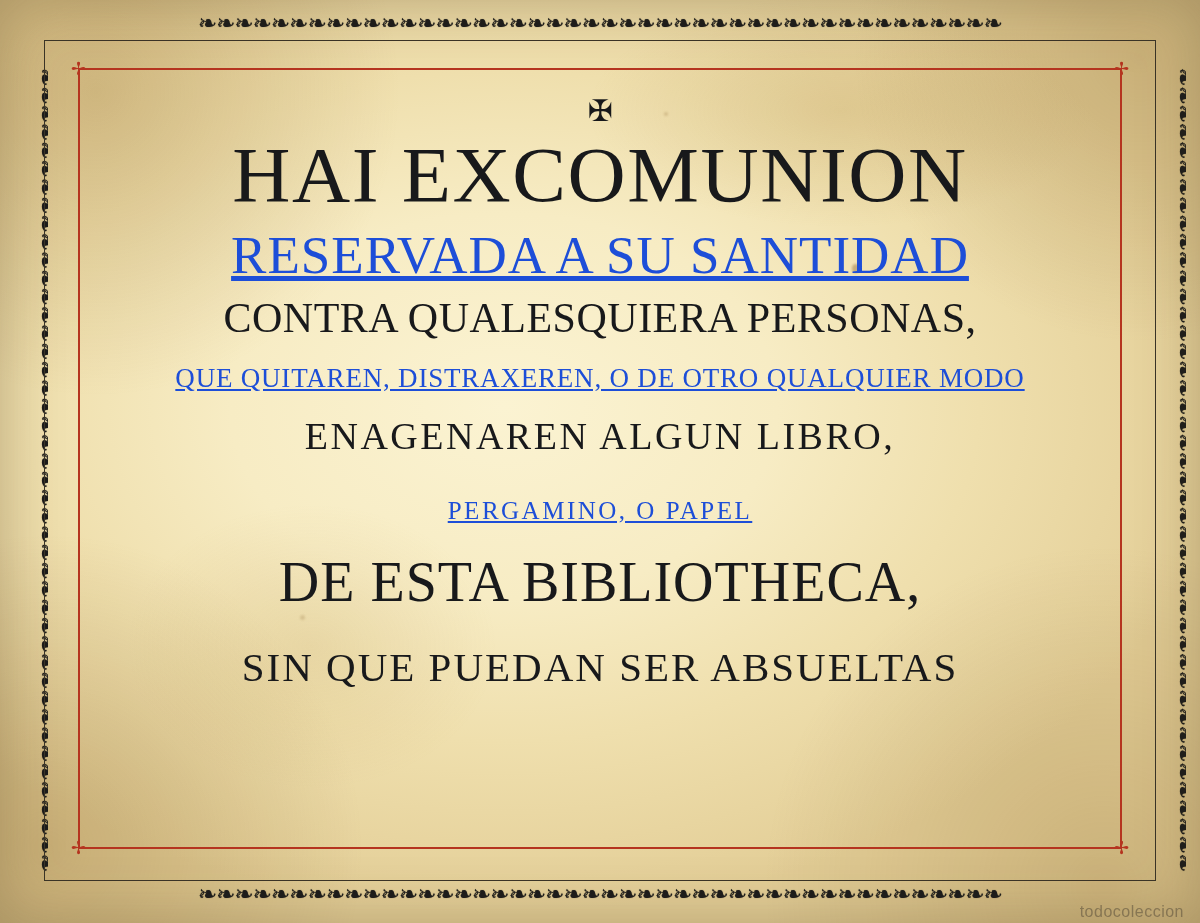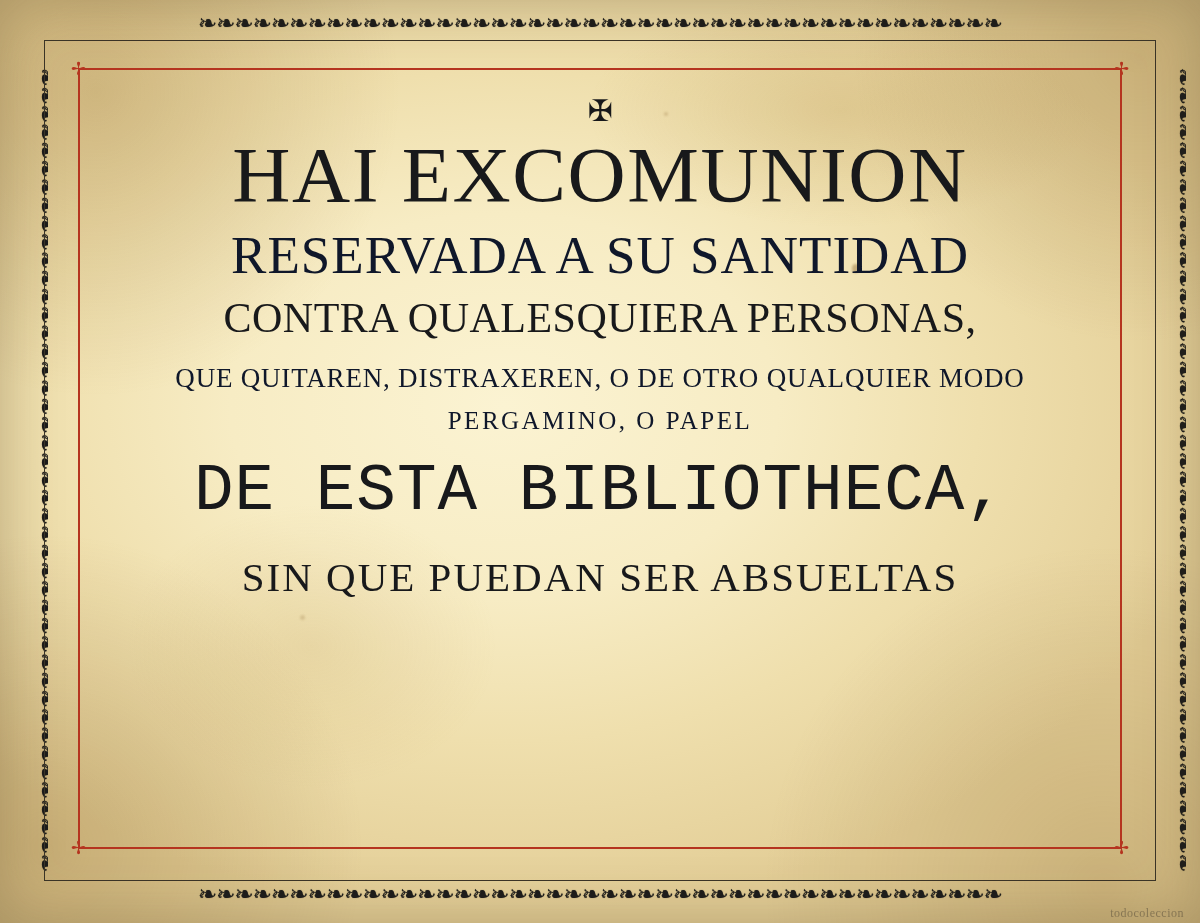--- a/index.html
+++ b/index.html
@@ -133,21 +133,21 @@
     margin-top: 18px;
     margin-bottom: 4px;
     font-family: "DejaVu Sans", sans-serif;
   }
   .ln {
     width: 100%;
     white-space: nowrap;
     font-family: "Liberation Serif", serif;
   }
   .black { color: #18191b; }
-  .red   { color: #0f172a; }
+  .red   { color: #1d4ed8; text-decoration: underline; }
 
   .l1 {
     font-size: 79px;
     line-height: 86px;
     letter-spacing: 1.5px;
     margin-top: 2px;
     transform: scaleX(1.02);
   }
   .l2 {
     font-size: 53px;
@@ -170,28 +170,27 @@
   .l5 {
     font-size: 38px;
     line-height: 48px;
     letter-spacing: 2.5px;
     margin-top: 16px;
   }
   .l6 {
     font-size: 25px;
     line-height: 34px;
     letter-spacing: 2.5px;
-    margin-top: 8px;
+    margin-top: 34px;
   }
   .l7 {
-    font-size: 66px;
+    font-size: 56px;
     line-height: 72px;
     letter-spacing: 1px;
     margin-top: 18px;
-    font-family: Liberation Mono, monospace;
   }
   .l8 {
     font-size: 41px;
     line-height: 50px;
     letter-spacing: 2px;
     margin-top: 24px;
   }
   .l9 {
     font-size: 28px;
     line-height: 36px;
@@ -200,22 +199,22 @@
   }
 
   
   .ln, .cross { text-rendering: optimizeLegibility; }
 
   
   .watermark {
     position: absolute;
     right: 16px;
     bottom: 2px;
-    font-family: Liberation Serif, serif;
-    font-size: 12px;
+    font-family: Liberation Sans, sans-serif;
+    font-size: 16px;
     color: rgba(90,78,58,0.55);
     letter-spacing: 0.5px;
   }
 
   
   .vignette {
     position: absolute;
     inset: 0;
     pointer-events: none;
     box-shadow: inset 0 0 60px rgba(90,70,35,0.35);
@@ -252,20 +251,21 @@
     <span class="corner-fleur cf-bl">✢</span>
     <span class="corner-fleur cf-br">✢</span>
   </div>
 
   <div class="content">
     <div class="cross">✠</div>
     <div class="ln l1 black">HAI EXCOMUNION</div>
     <div class="ln l2 red">RESERVADA A SU SANTIDAD</div>
     <div class="ln l3 black">CONTRA QUALESQUIERA PERSONAS,</div>
     <div class="ln l4 red">QUE QUITAREN, DISTRAXEREN, O DE OTRO QUALQUIER MODO</div>
+    <div class="ln l5 black">ENAGENAREN ALGUN LIBRO,</div>
     <div class="ln l6 red">PERGAMINO, O PAPEL</div>
     <div class="ln l7 black">DE ESTA BIBLIOTHECA,</div>
     <div class="ln l8 black">SIN QUE PUEDAN SER ABSUELTAS</div>
   </div>
 
   <div class="vignette"></div>
   <div class="watermark">todocoleccion</div>
 
 </div>
 

